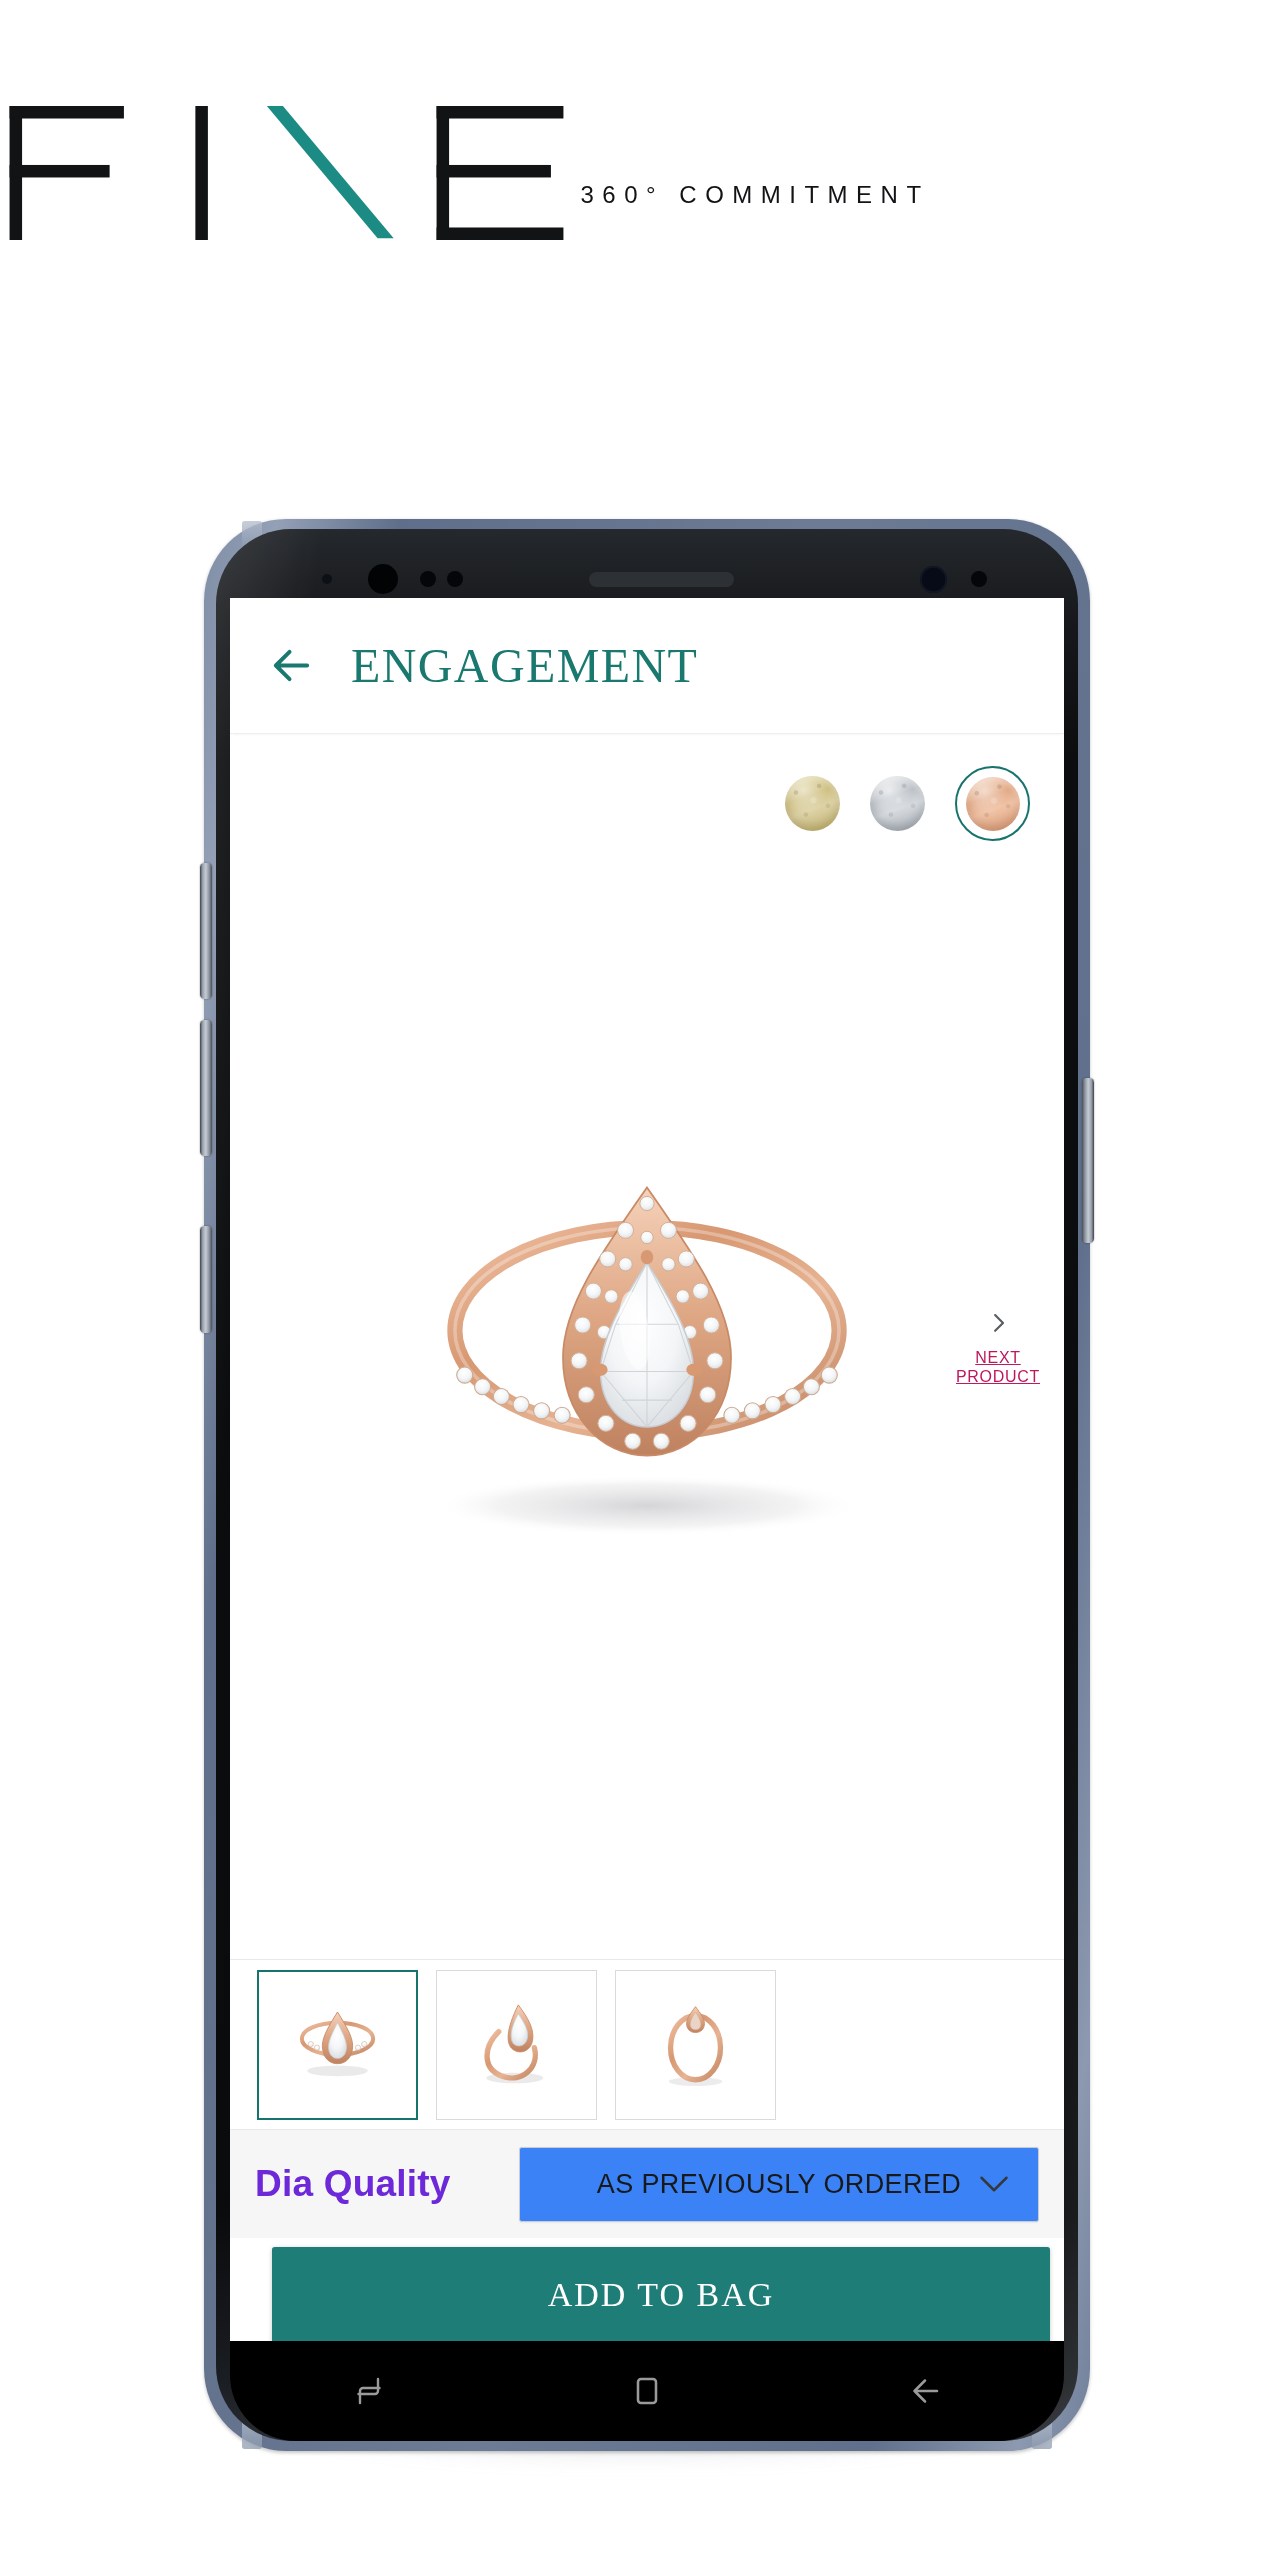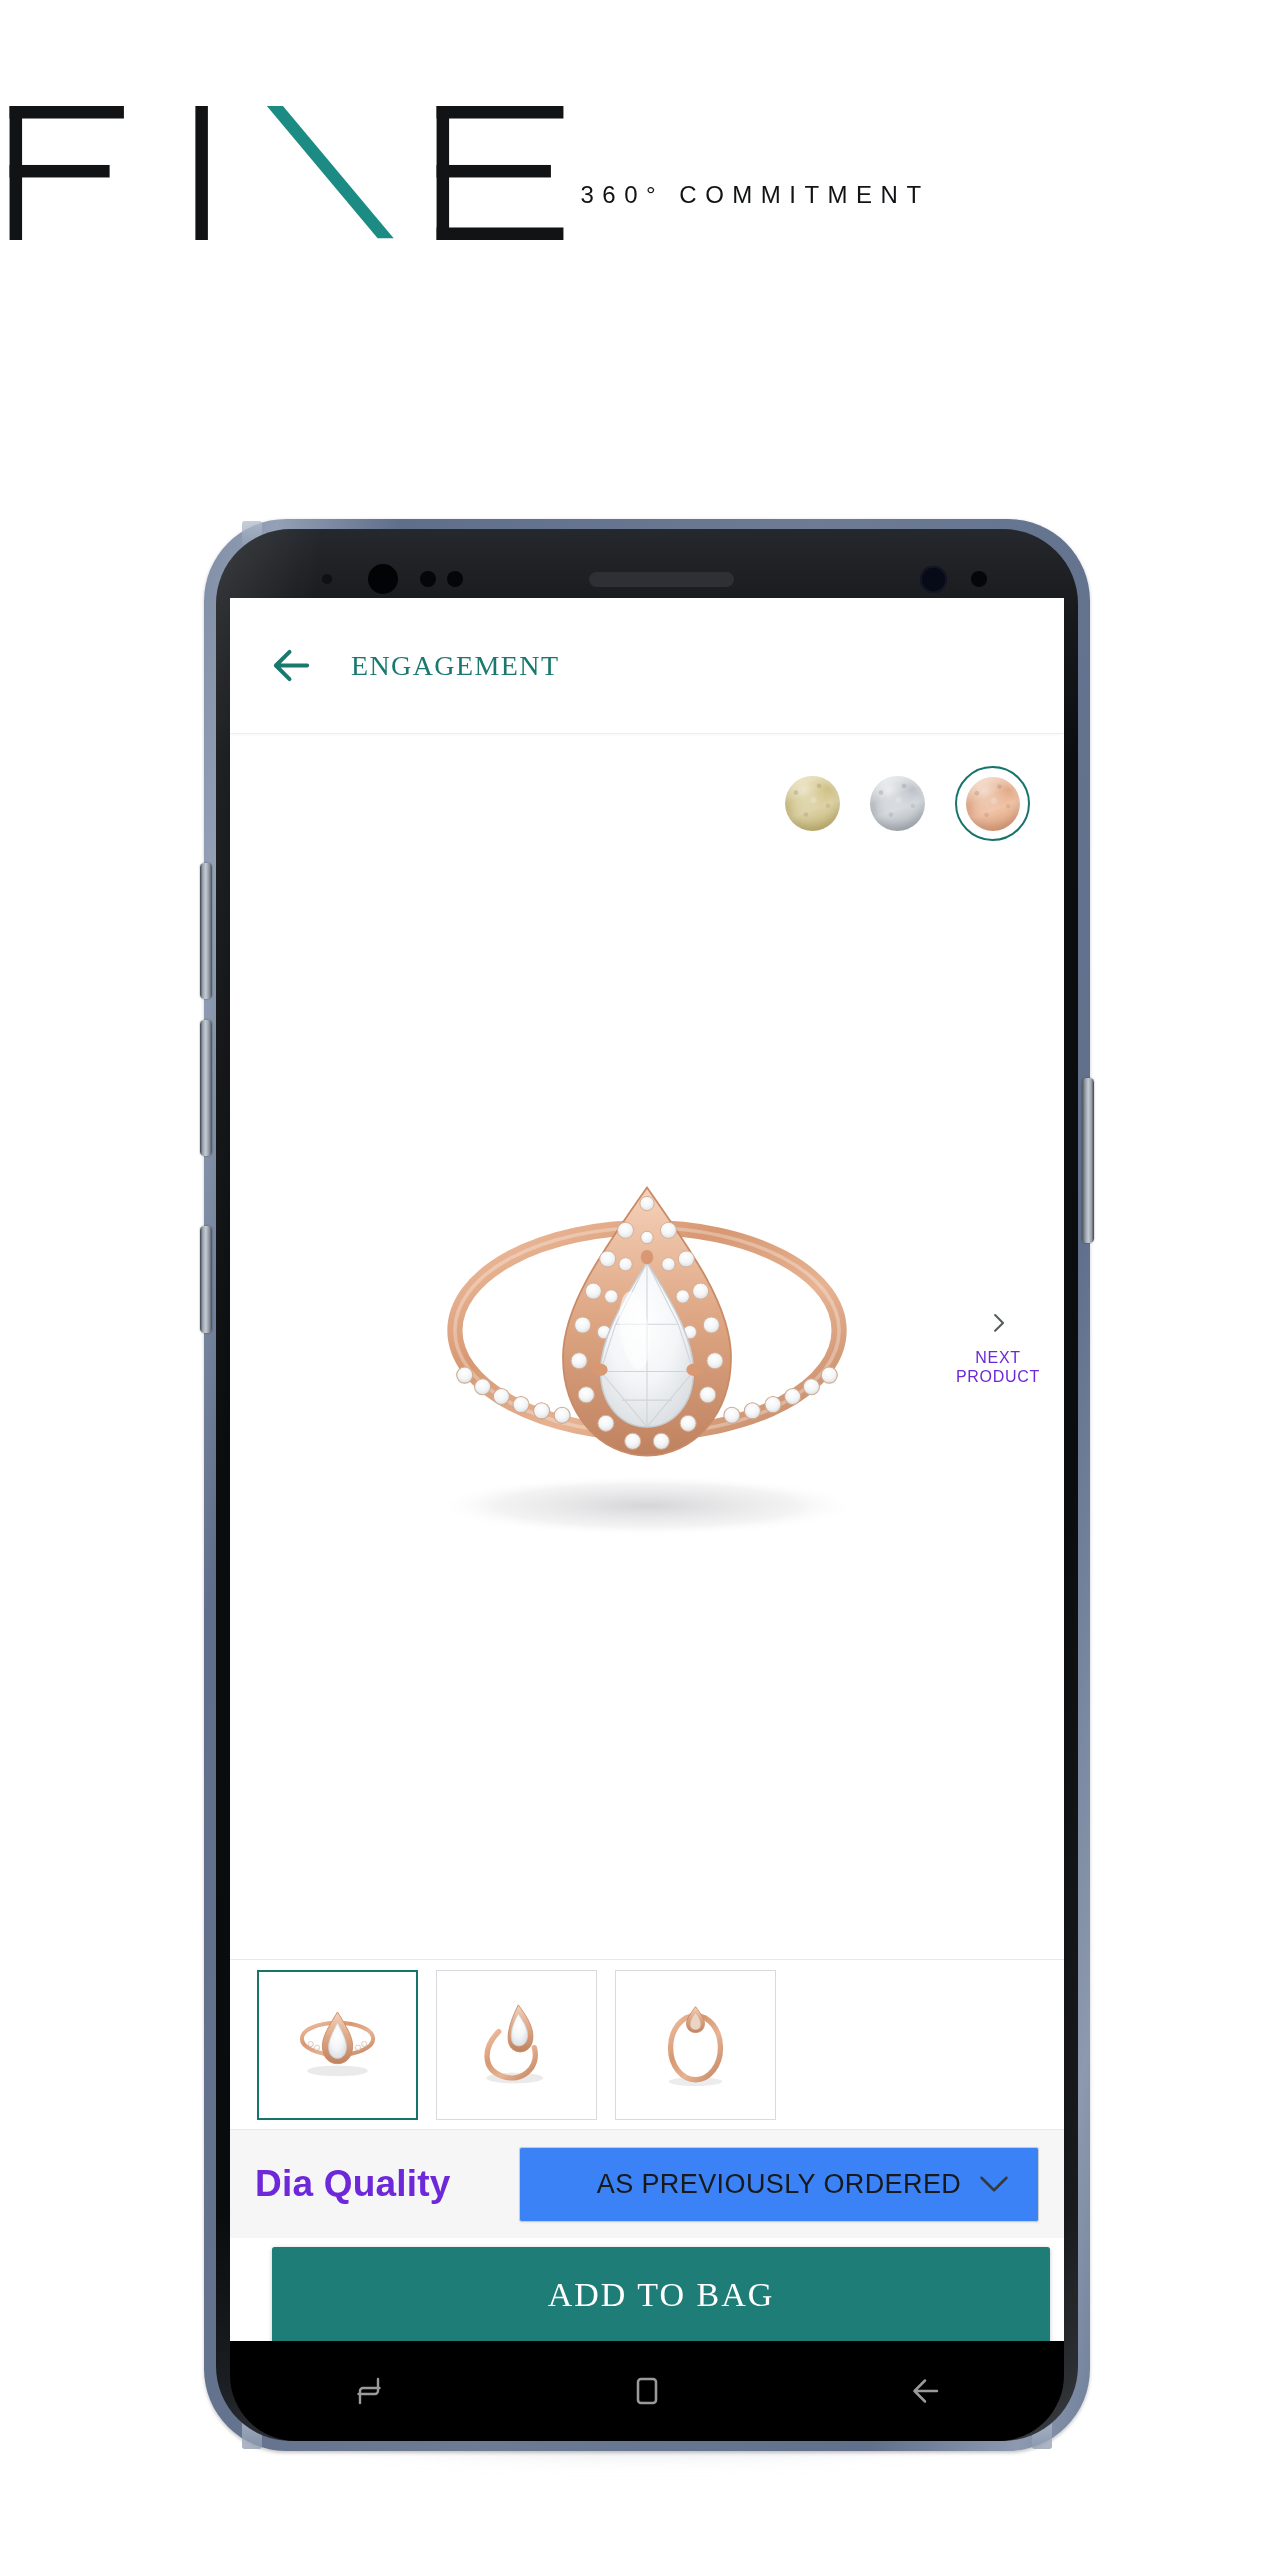--- a/index.html
+++ b/index.html
@@ -135,21 +135,21 @@
     background: #ffffff;
     border-bottom: 0.9px solid #eceef0;
     box-shadow: 0 1.8px 3.6px -1.8px rgba(0,0,0,0.10);
     position: relative;
     z-index: 4;
   }
   .back-arrow { width: 47px; height: 47px; flex: 0 0 47px; }
   .app-title {
     margin-left: 36px;
     font-family: "Liberation Serif", serif;
-    font-size: 28px;
+    font-size: 48px;
     letter-spacing: 1.4px;
     color: #19796f;
   }
 
   
   .product-pane {
     flex: 1 1 auto;
     position: relative;
     background: #fff;
     overflow: hidden;
@@ -219,22 +219,23 @@
     right: 16px; top: 50%;
     transform: translateY(-50%);
     width: 100px;
     text-align: center;
     z-index: 5;
   }
   .np-chev { display:block; margin: 0 auto 9px; }
   .np-label {
     font-size: 16px;
     letter-spacing: 0.7px;
-    color: #6d28d9;
+    color: #be185d;
     line-height: 1.22;
+    text-decoration: underline;
   }
 
   
   .thumb-strip {
     flex: 0 0 170px;
     background: #ffffff;
     border-top: 0.9px solid #e7e9eb;
     display: flex;
     align-items: center;
     padding: 0 27px;

